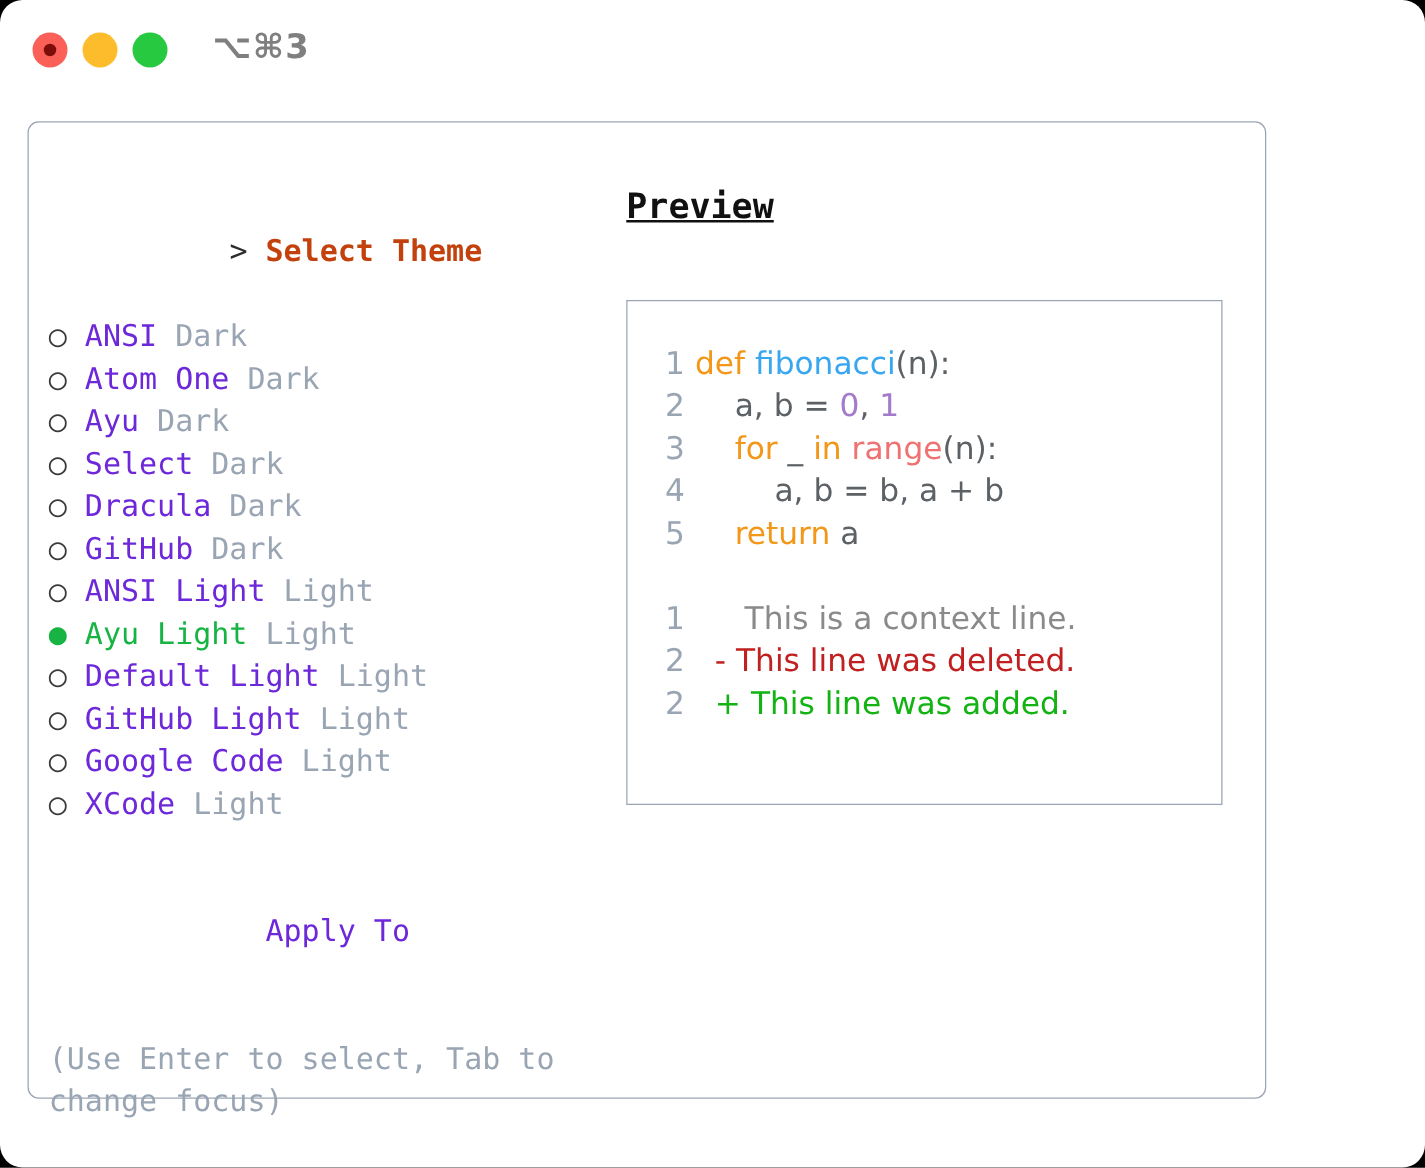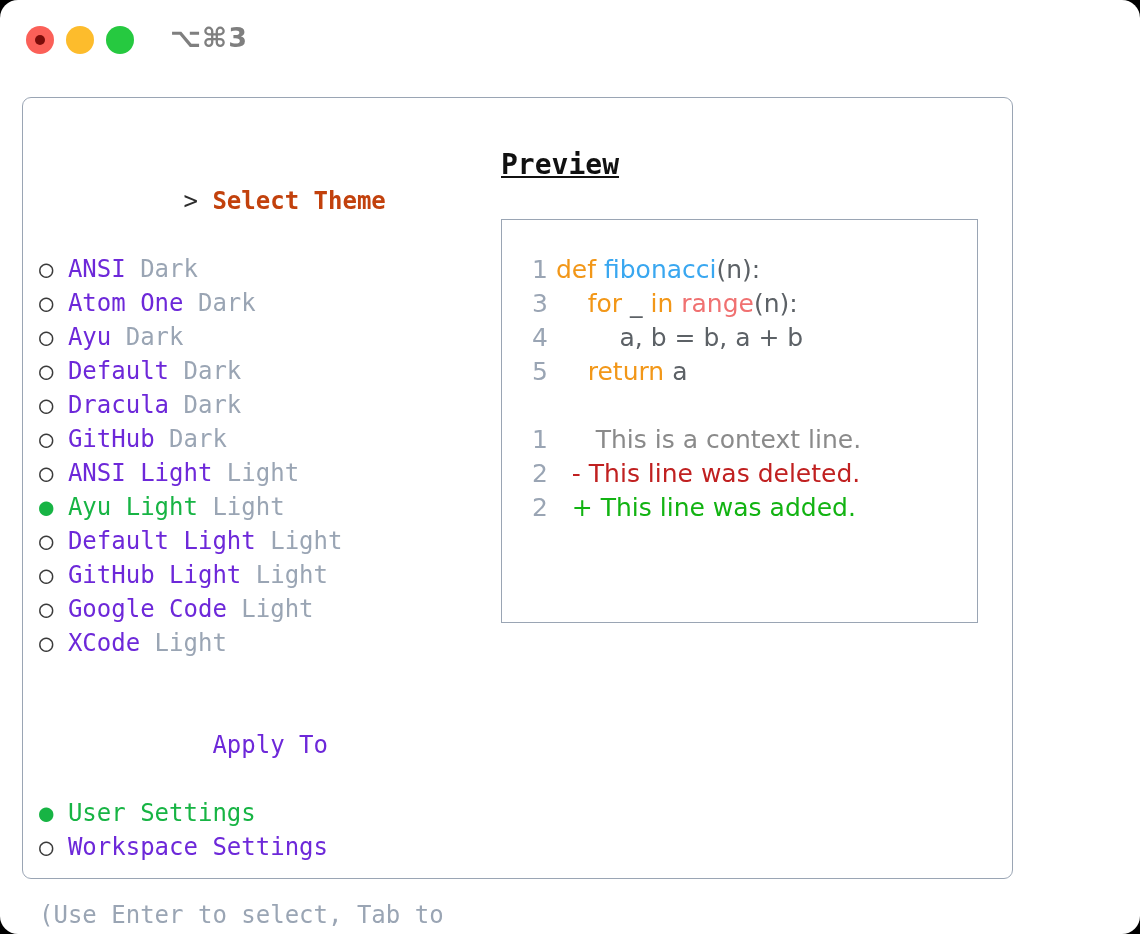--- a/index.html
+++ b/index.html
@@ -142,21 +142,21 @@
     font-family: "DejaVu Sans Mono", monospace;
     font-size: 28px;
     line-height: 30px;
     font-weight: 700;
     color: #111111;
     white-space: pre;
     text-decoration: underline;
   }
 
   .preview-box {
-    margin-top: 39px;
+    margin-top: 60px;
     width: 477px;
     height: 404px;
     box-sizing: border-box;
     border: 1.6px solid #9aa5b4;
     background: #ffffff;
     position: relative;
   }
 
   .code-area {
     position: absolute;
@@ -215,50 +215,47 @@
       <div class="left-col">
 
         <div class="mono-line">
           <span class="marker">&gt; </span><span class="section-title">Select Theme</span>
         </div>
 
         <div id="theme-list">
             <div class="mono-line"><span class="marker radio-off">○ </span><span class="label-normal">ANSI</span><span class="tag"> Dark</span></div>
             <div class="mono-line"><span class="marker radio-off">○ </span><span class="label-normal">Atom One</span><span class="tag"> Dark</span></div>
             <div class="mono-line"><span class="marker radio-off">○ </span><span class="label-normal">Ayu</span><span class="tag"> Dark</span></div>
-            <div class="mono-line"><span class="marker radio-off">○ </span><span class="label-normal">Default</span><span class="tag"> Dark</span></div>
+            <div class="mono-line"><span class="marker radio-off">○ </span><span class="label-normal">Select</span><span class="tag"> Dark</span></div>
             <div class="mono-line"><span class="marker radio-off">○ </span><span class="label-normal">Dracula</span><span class="tag"> Dark</span></div>
             <div class="mono-line"><span class="marker radio-off">○ </span><span class="label-normal">GitHub</span><span class="tag"> Dark</span></div>
             <div class="mono-line"><span class="marker radio-off">○ </span><span class="label-normal">ANSI Light</span><span class="tag"> Light</span></div>
             <div class="mono-line"><span class="marker radio-on">● </span><span class="label-selected">Ayu Light</span><span class="tag"> Light</span></div>
             <div class="mono-line"><span class="marker radio-off">○ </span><span class="label-normal">Default Light</span><span class="tag"> Light</span></div>
             <div class="mono-line"><span class="marker radio-off">○ </span><span class="label-normal">GitHub Light</span><span class="tag"> Light</span></div>
             <div class="mono-line"><span class="marker radio-off">○ </span><span class="label-normal">Google Code</span><span class="tag"> Light</span></div>
             <div class="mono-line"><span class="marker radio-off">○ </span><span class="label-normal">XCode</span><span class="tag"> Light</span></div>
           </div>
 
         <div class="mono-line apply-header">
           <span class="marker"> </span><span class="label-normal">Apply To</span>
         </div>
 
-        <div id="apply-list">
-            <div class="mono-line"><span class="marker radio-on">● </span><span class="label-selected">User Settings</span></div>
-            <div class="mono-line"><span class="marker radio-off">○ </span><span class="label-normal">Workspace Settings</span></div>
-          </div>
 
         <div class="hint">(Use Enter to select, Tab to change focus)</div>
       </div>
 
       <div class="right-col">
         <div class="preview-title">Preview</div>
 
         <div class="preview-box">
           <div class="code-area">
             <div id="code-lines">
                 <div class="code-line"><span class="lineno">1</span><span class="t-plain"> </span><span class="t-kw">def</span><span class="t-plain"> </span><span class="t-fn">fibonacci</span><span class="t-punc">(n):</span></div>
+                <div class="code-line"><span class="lineno">2</span><span class="t-plain">     a, b = </span><span class="t-num">0</span><span class="t-plain">, </span><span class="t-num">1</span></div>
                 <div class="code-line"><span class="lineno">3</span><span class="t-plain">     </span><span class="t-kw">for</span><span class="t-plain"> _ </span><span class="t-kw">in</span><span class="t-plain"> </span><span class="t-call">range</span><span class="t-punc">(n):</span></div>
                 <div class="code-line"><span class="lineno">4</span><span class="t-plain">         a, b = b, a + b</span></div>
                 <div class="code-line"><span class="lineno">5</span><span class="t-plain">     </span><span class="t-kw">return</span><span class="t-plain"> a</span></div>
               </div>
             <div class="gap"></div>
             <div id="diff-lines">
                 <div class="code-line"><span class="lineno">1</span><span class="d-ctx">    </span><span class="d-ctx">  This is a context line.</span></div>
                 <div class="code-line"><span class="lineno">2</span><span class="d-del">   -</span><span class="d-del"> This line was deleted.</span></div>
                 <div class="code-line"><span class="lineno">2</span><span class="d-add">   +</span><span class="d-add"> This line was added.</span></div>
               </div>

